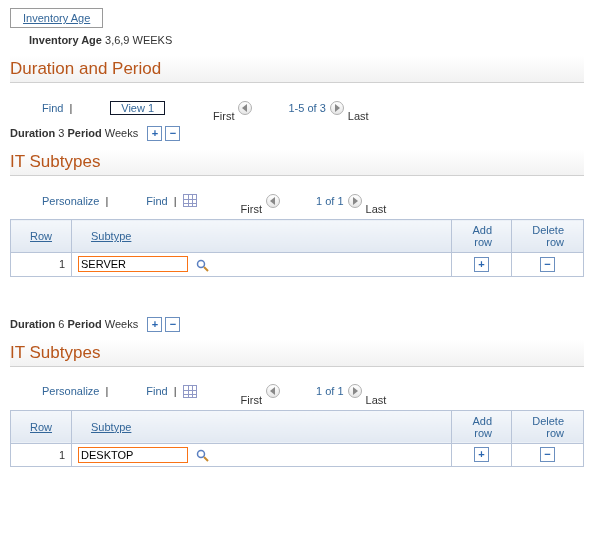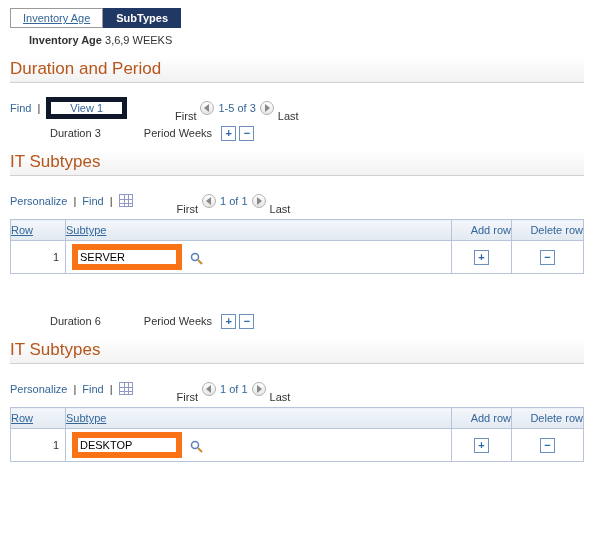--- a/index.html
+++ b/index.html
@@ -40,22 +40,22 @@
     background: linear-gradient(#ffffff,#f2f2f2);
     margin: 4px 0 10px 0;
   }
   .nav-row {
     display: flex;
     align-items: center;
     gap: 4px;
     margin-bottom: 4px;
     color: #336699;
   }
-  .link { color: #336699; text-decoration: none; cursor: pointer; }
-  .boxlink { border: 5px solid #0f172a; padding: 0 19px; }
+  .link { color: #336699; text-decoration: none; cursor: pointer; margin-left: 32px; }
+  .boxlink { border: 1px solid #0f172a; padding: 0 10px; }
   .sep { color: #333; margin: 0 2px; }
   .nav-label { color: #333; margin-top: 17px; }
   .arrow-btn {
     display: inline-flex;
     align-items: center;
     justify-content: center;
     width: 14px; height: 14px;
     border: 1px solid #b0b0b0;
     border-radius: 50%;
     background: linear-gradient(#ffffff,#e6e6e6);
@@ -82,72 +82,71 @@
     background:
       linear-gradient(#8f98c6,#8f98c6) 0 4px/100% 1px no-repeat,
       linear-gradient(#8f98c6,#8f98c6) 0 8px/100% 1px no-repeat,
       linear-gradient(#8f98c6,#8f98c6) 4px 0/1px 100% no-repeat,
       linear-gradient(#8f98c6,#8f98c6) 8px 0/1px 100% no-repeat,
       #fff;
     cursor: pointer;
     vertical-align: middle;
   }
   .dur-row { margin-bottom: 8px; }
-  .dur-row b { font-weight: normal; margin-left: 40px; }
+  .dur-row b { font-weight: bold; }
   table.grid {
     border-collapse: collapse;
     width: 100%;
     border: 1px solid #b8c4d8;
     margin-bottom: 26px;
   }
   table.grid th {
     background: linear-gradient(#f4f7fb,#e2e9f2);
     color: #336699;
     font-weight: normal;
     font-size: 11px;
     text-align: left;
     border: 1px solid #b8c4d8;
-    padding: 4px 0;
+    padding: 4px 19px;
     text-decoration: underline;
     cursor: pointer;
   }
   table.grid th.nolink { text-decoration: none; cursor: default; text-align: right; }
   table.grid td {
     border: 1px solid #b8c4d8;
     padding: 3px 6px;
     vertical-align: middle;
   }
   .col-row { width: 55px; text-align: center; }
   .col-add { width: 60px; text-align: center; }
   .col-del { width: 72px; text-align: center; }
   td.cell-row { text-align: right; padding-right: 8px; }
   td.cell-action { text-align: center; }
   input.txt {
     font-size: 11px;
     padding: 1px 2px;
-    border: 6px solid #f97316;
+    border: 1px solid #f97316;
     width: 110px;
   }
   .lookup {
     display: inline-flex;
     align-items: center;
     justify-content: center;
     width: 15px; height: 15px;
     margin-left: 4px;
     cursor: pointer;
     vertical-align: middle;
   }
   .spacer { height: 14px; }
 </style>
 </head>
 <body>
 
 <div class="tabs">
   <div class="tab">Inventory Age</div>
-  <div class="tab active">SubTypes</div>
 </div>
 
 <div class="field-row">
   <span class="field-label">Inventory Age</span>
   <span>3,6,9 WEEKS</span>
 </div>
 
 <div class="section-head">Duration and Period</div>
 
 <div class="nav-row">

